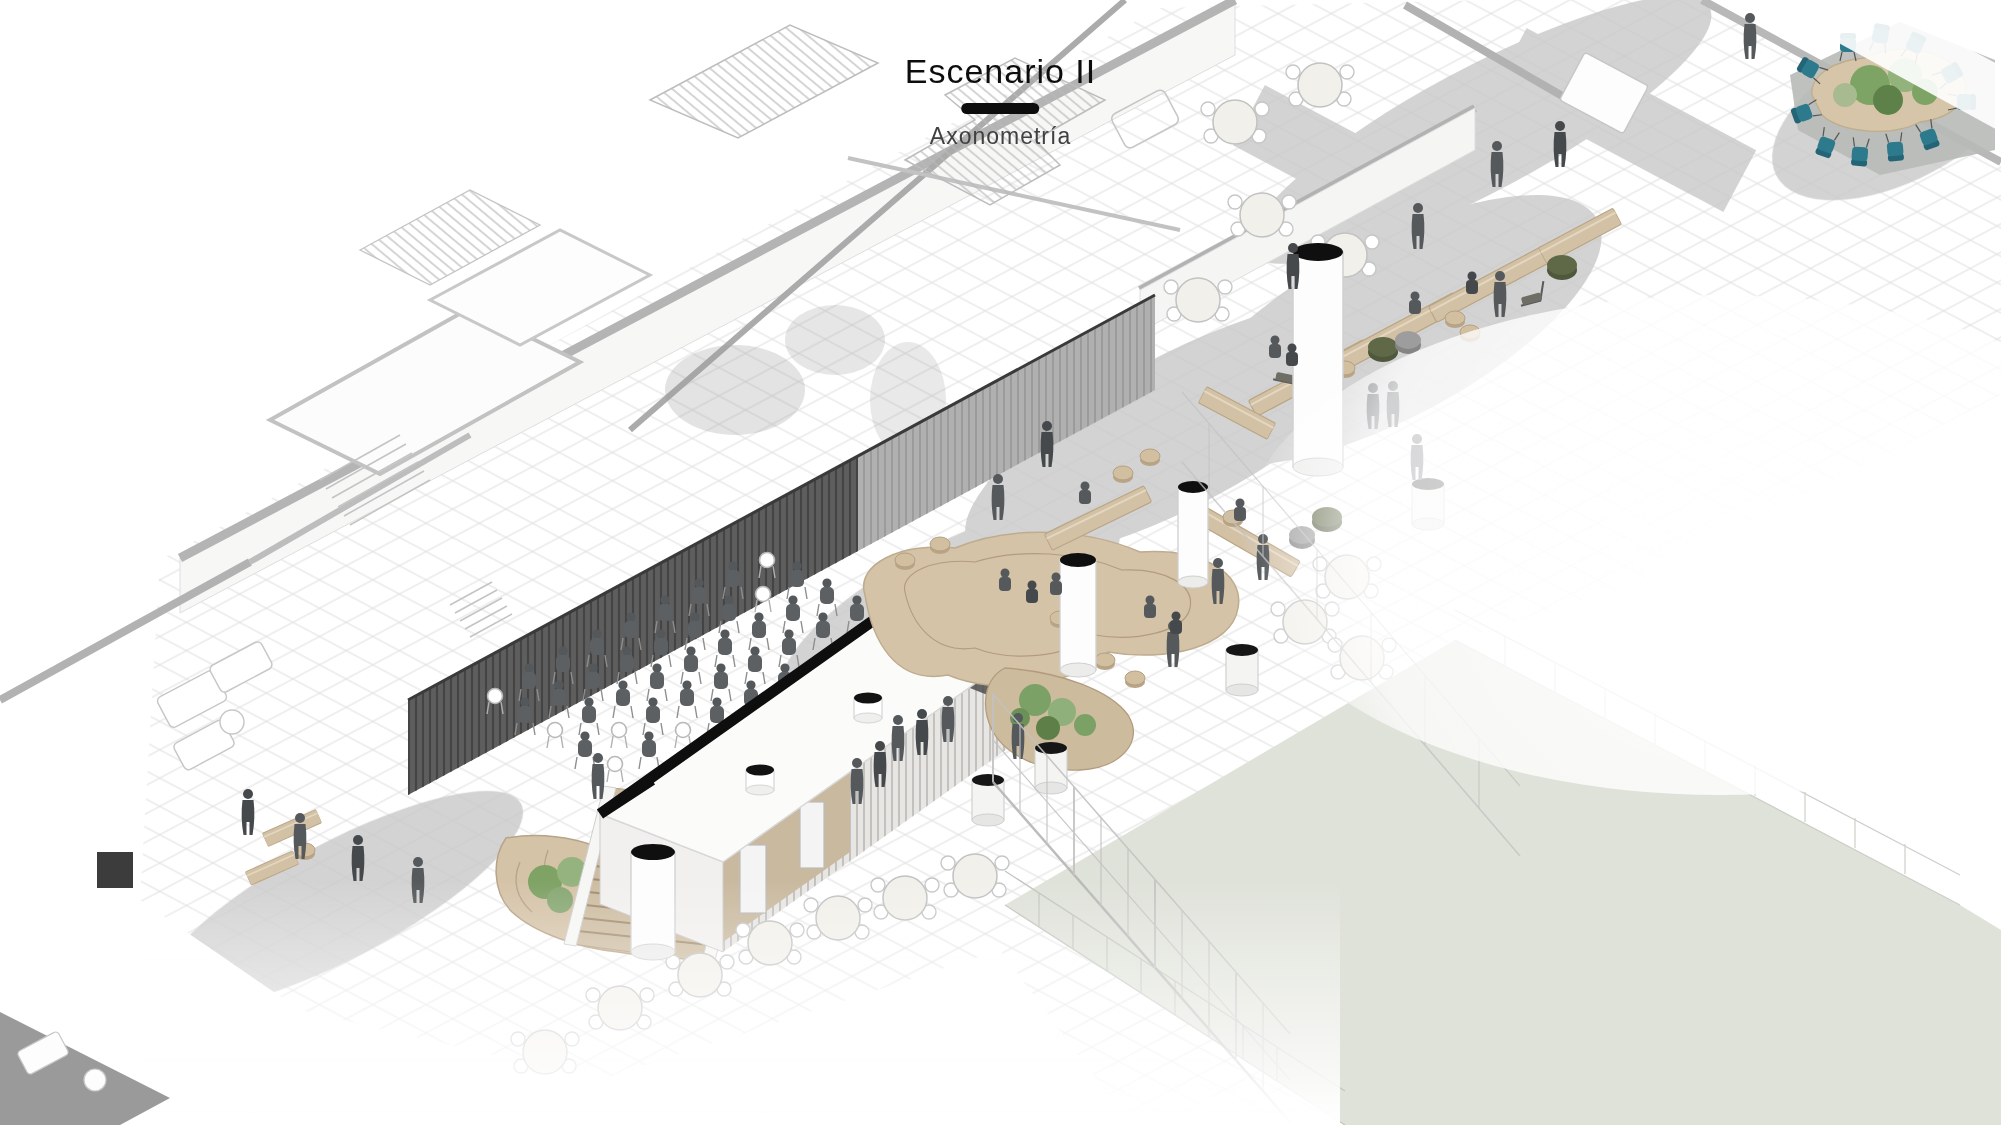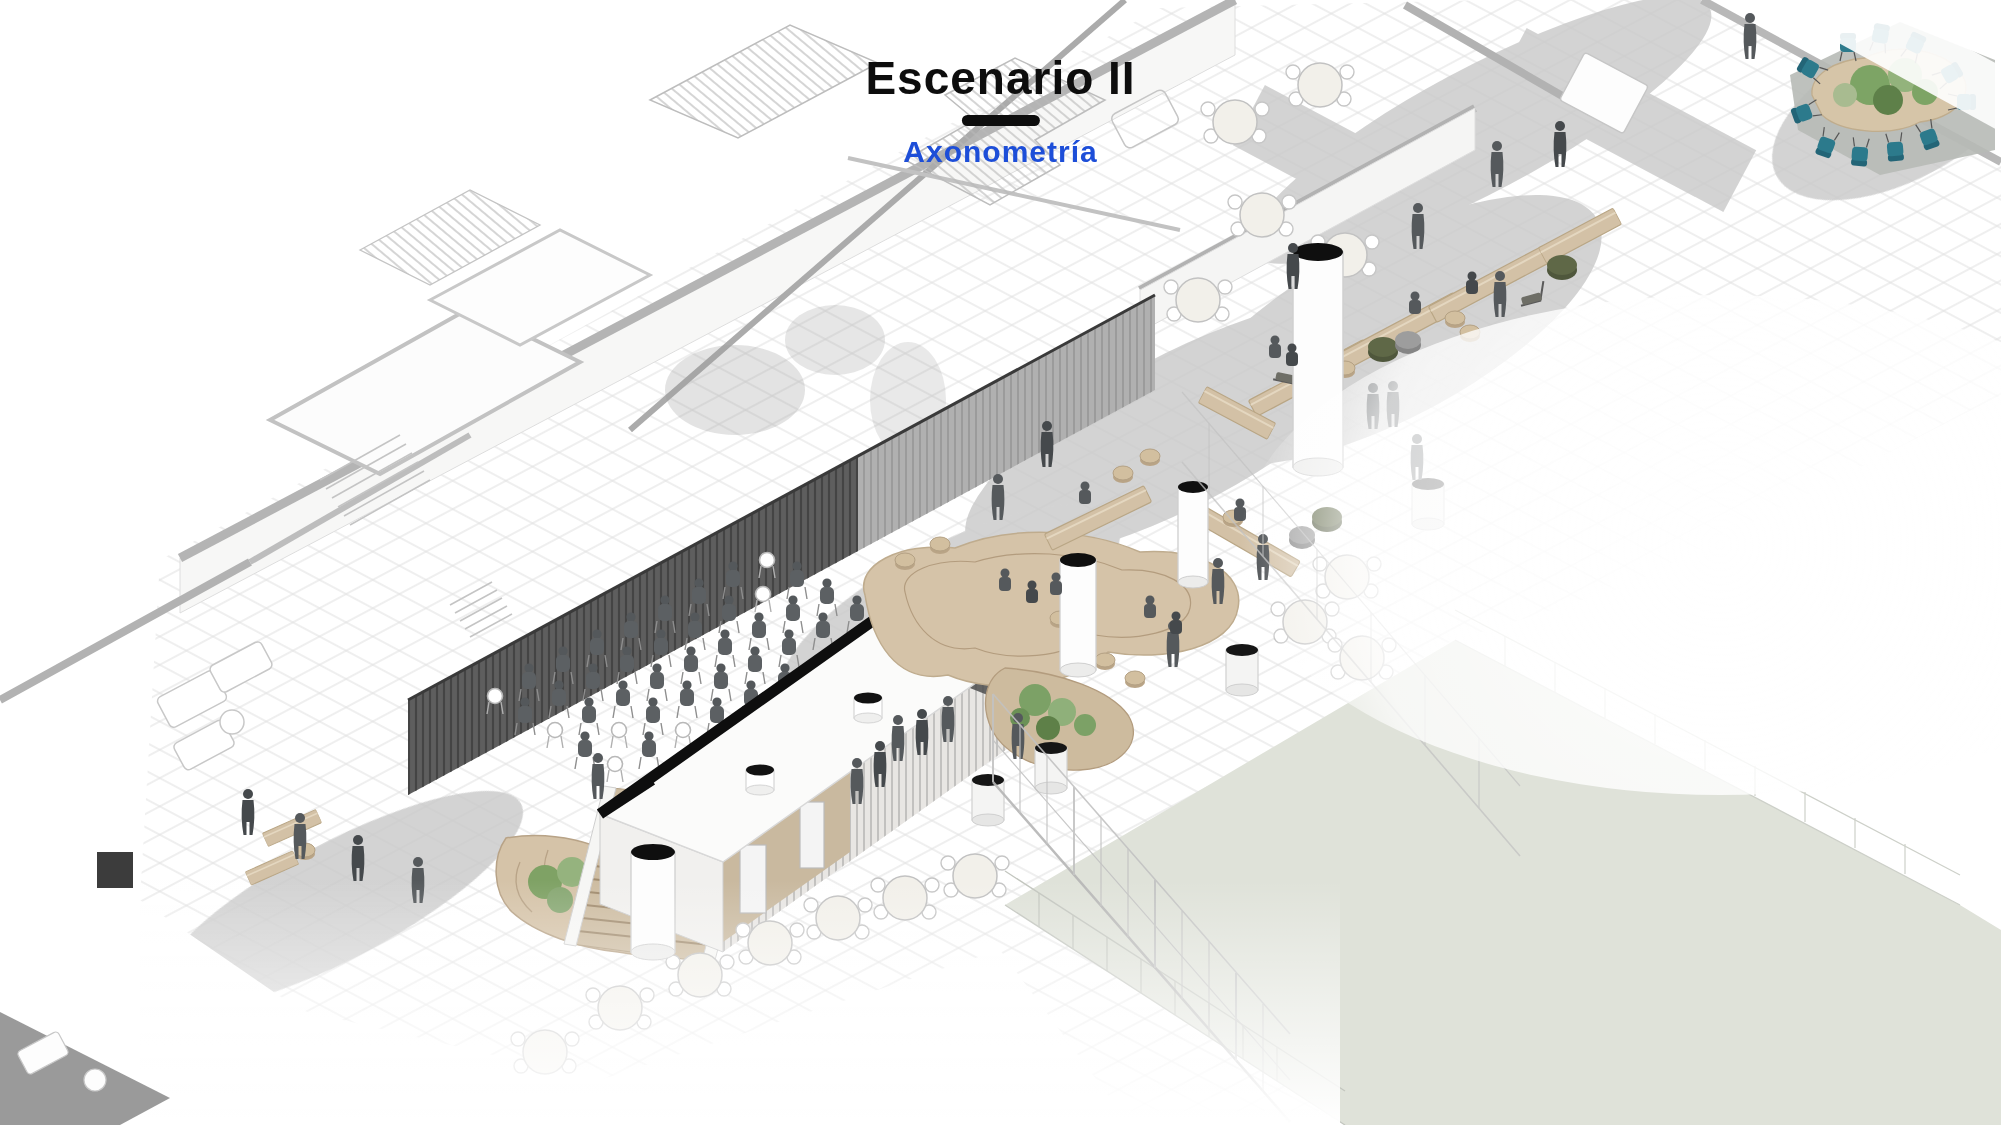--- a/index.html
+++ b/index.html
@@ -7,23 +7,23 @@
     --slat-dark:#5e5e5e; --slat-light:#ababab; --tile-line:#e2e2e2; --path-gray:#c9c9c9;
     --tan:#d5c3a8; --tan-dark:#b8a387; --stair-tread:#cdbca1; --lawn-green:#dfe2d9;
     --plant-green:#7ca166; --olive:#5f6847; --pouf-gray:#9a9a9a; --teal:#2c7a8c;
     --person-gray:#55595c; --roof-white:#fbfbfa;
   }
   html,body{margin:0;padding:0;background:var(--background);}
   #stage{position:relative;width:2001px;height:1125px;overflow:hidden;background:var(--background);
          font-family:"Liberation Sans",sans-serif;}
   #scene{position:absolute;inset:0;}
   .header{position:absolute;top:54px;left:50%;transform:translateX(-50%);text-align:center;z-index:10;}
-  .header .title{font-size:46px;font-weight:700;letter-spacing:1px;color:var(--ink);line-height:1.05;}
+  .header .title{font-size:34px;font-weight:400;letter-spacing:1px;color:var(--ink);line-height:1.05;}
   .header .divider{width:78px;height:11px;border-radius:6px;background:var(--ink);margin:13px auto 9px auto;}
-  .header .subtitle{font-size:30px;font-weight:700;letter-spacing:1px;color:#1d4ed8;}
+  .header .subtitle{font-size:23px;font-weight:400;letter-spacing:1px;color:#404040;}
   .c-lawn{fill:var(--lawn-green);} .c-tan{fill:var(--tan);} .c-person{fill:var(--person-gray);}
   .c-roof{fill:var(--roof-white);} .c-tread{fill:var(--stair-tread);}
 </style>
 </head>
 <body>
 
 <div id="stage">
 <svg id="scene" viewBox="0 0 2001 1125">
 <defs>
   <pattern id="t1" width="25" height="25" patternUnits="userSpaceOnUse" patternTransform="rotate(-28)">

